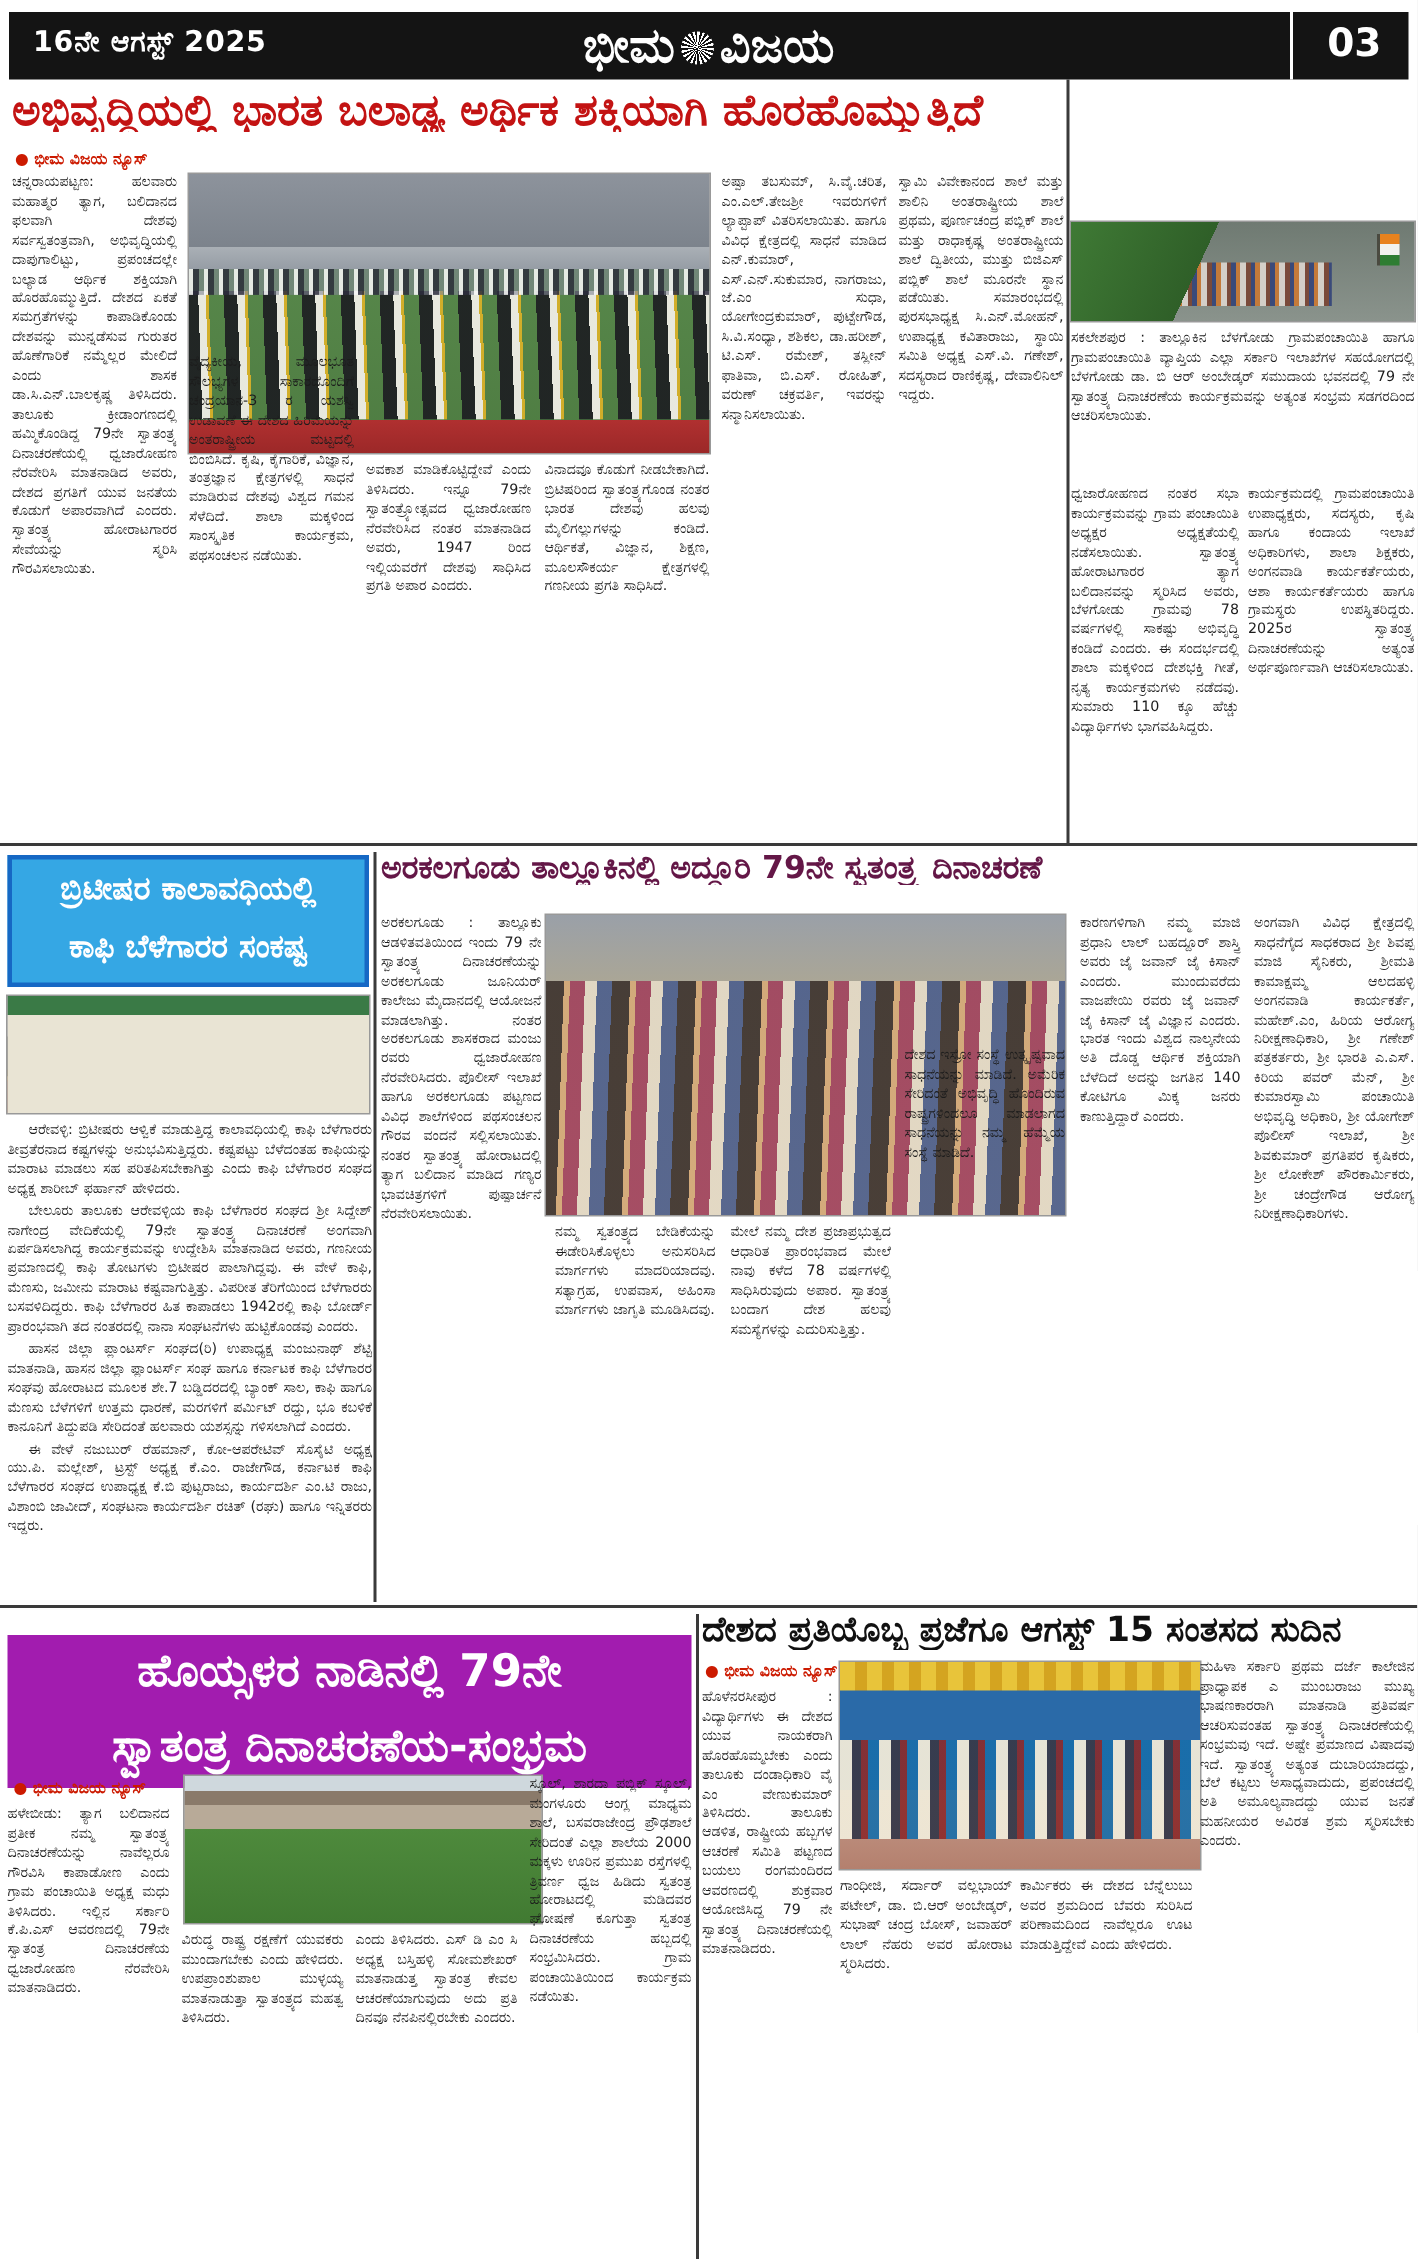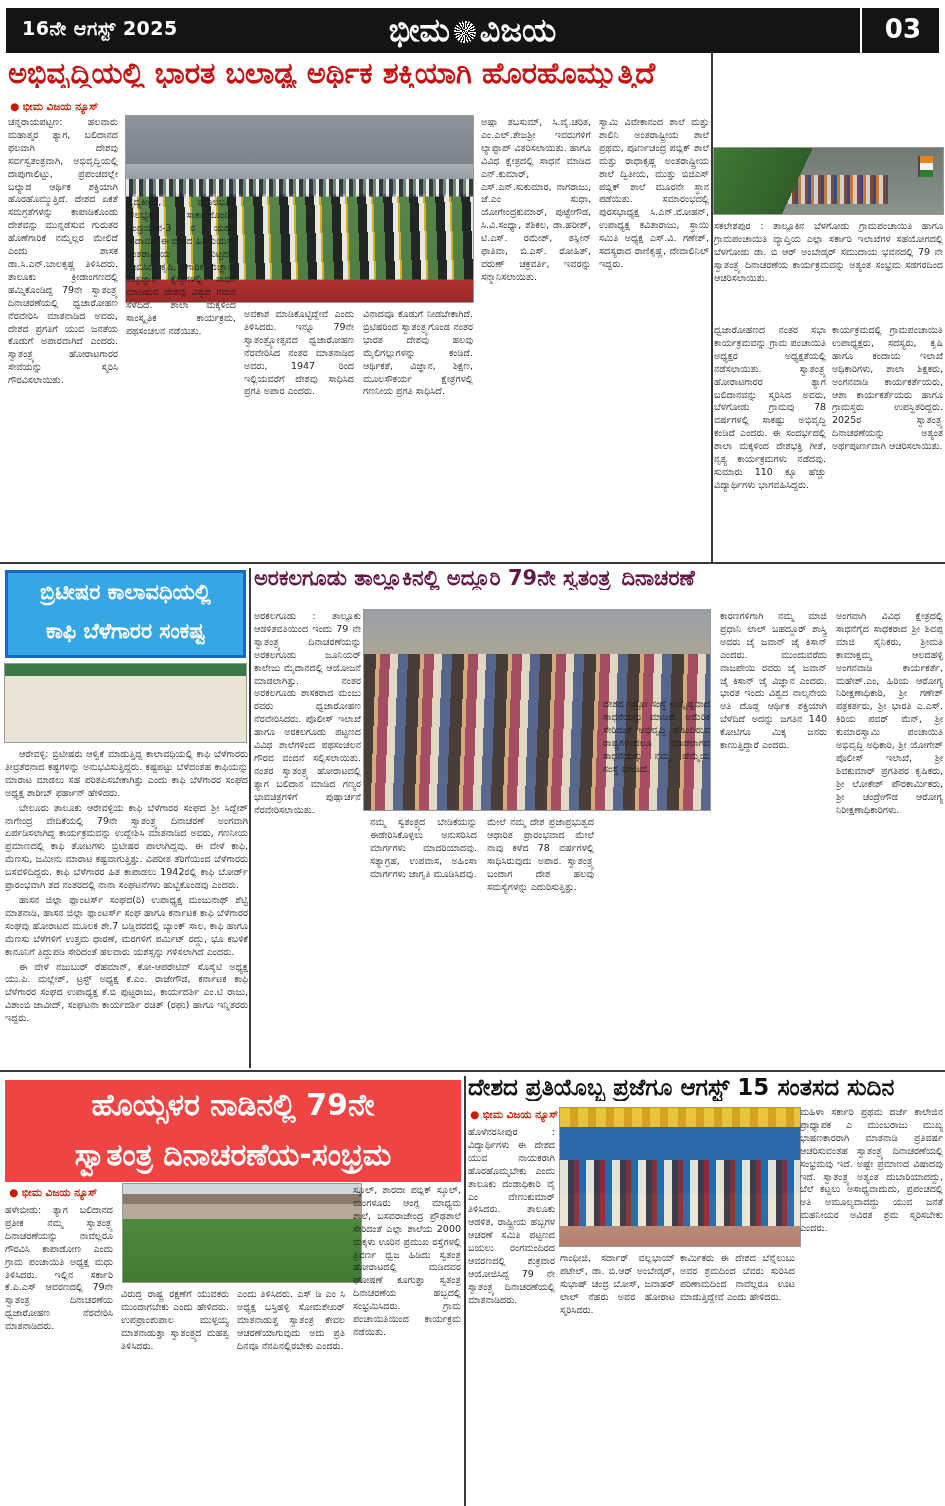--- a/index.html
+++ b/index.html
@@ -19,21 +19,21 @@
   .body-text{font-size:9.5px;line-height:1.36;color:#1c1c1c;text-align:justify;overflow:hidden;}
   .byline{color:#cc1a00;font-weight:bold;font-size:10.5px;white-space:nowrap;}
   .cols{position:absolute;}
   .col{position:absolute;top:0;bottom:0;box-sizing:border-box;}
   .photo{position:absolute;background-repeat:no-repeat;background-color:#888;outline:1px solid #999;}
   
   #a1{position:absolute;left:8px;top:58px;width:702px;height:504px;}
   #a1 .headline{font-size:29px;line-height:1.05;font-weight:bold;color:#c31313;white-space:nowrap;overflow:hidden;}
   #a1 .byline{position:absolute;left:2px;top:42px;}
   #a1 .cols{left:0;right:0;top:58px;bottom:0;}
-  #a1 .c1{left:0;width:110px;}   #a1 .c2{left:118px;width:110px;padding-top:80px;}
+  #a1 .c1{left:0;width:110px;}   #a1 .c2{left:118px;width:110px;padding-top:120px;}
   #a1 .c3{left:236px;width:110px;padding-top:192px;} #a1 .c4{left:355px;width:110px;padding-top:192px;}
   #a1 .c5{left:473px;width:110px;} #a1 .c6{left:591px;width:110px;}
   #a1 .photo{left:118px;top:0;width:347px;height:186px;
     background-image:
       linear-gradient(180deg,#8d939c 0%,#7c838c 26%,#aab0b6 26%,#969da5 34%,transparent 34%),
       repeating-linear-gradient(90deg,rgba(245,245,245,.9) 0 3px,rgba(45,45,62,.85) 3px 7px,rgba(130,135,150,.6) 7px 10px),
       repeating-linear-gradient(88deg,rgba(28,28,33,.9) 0 9px,rgba(240,238,230,.95) 9px 14px,rgba(216,176,40,.95) 14px 16px,transparent 16px 26px),
       linear-gradient(180deg,transparent 0%,transparent 88%,#b03030 88%,#9c2828 100%),
       linear-gradient(180deg,#57874a 0%,#4e7c42 100%);
     background-size:100% 100%,100% 10%,100% 46%,100% 100%,100% 66%;
@@ -76,21 +76,21 @@
   #a4 .c3{left:233px;width:107px;padding-top:206px;} #a4 .c4{left:349px;width:107px;padding-top:88px;}
   #a4 .c5{left:466px;width:107px;} #a4 .c6{left:582px;width:107px;}
   #a4 .photo{left:110px;top:0;width:346px;height:200px;
     background-image:
       repeating-linear-gradient(92deg,rgba(60,50,45,.9) 0 12px,rgba(214,170,120,.9) 12px 16px,rgba(160,60,90,.85) 16px 26px,rgba(230,220,200,.9) 26px 34px,rgba(70,90,140,.85) 34px 44px),
       linear-gradient(180deg,#9aa0a8 0%,#b0a890 30%,#c4b49a 100%);
     background-size:100% 78%,100% 100%;
     background-position:0 100%,0 0;}
   
   #a5{position:absolute;left:5px;top:1074px;width:456px;height:430px;}
-  #a5 .hbox{position:absolute;left:0;top:6px;width:456px;height:102px;background:#ef4444;
+  #a5 .hbox{position:absolute;left:0;top:16px;width:456px;height:102px;background:#a21caf;
             color:#fff;text-align:center;font-weight:bold;font-size:30px;line-height:1.65;}
   #a5 .byline{position:absolute;left:4px;top:112px;}
   #a5 .cols{left:0;right:0;top:110px;bottom:0;}
   #a5 .c1{left:0;width:108px;padding-top:20px;} #a5 .c2{left:116px;width:108px;padding-top:104px;}
   #a5 .c3{left:232px;width:108px;padding-top:104px;} #a5 .c4{left:348px;width:108px;}
   #a5 .photo{left:118px;top:0;width:238px;height:98px;
     background-image:
       linear-gradient(180deg,#cfd8dd 0%,#cfd8dd 10%,#8a7a6a 10%,#8a7a6a 20%,#b8aa98 20%,#b8aa98 36%,#4e8a3c 36%,#417a32 100%),
       repeating-linear-gradient(90deg,rgba(40,70,150,.92) 0 7px,rgba(252,252,252,.95) 7px 12px,transparent 12px 19px);
     background-size:100% 100%,100% 44%;

